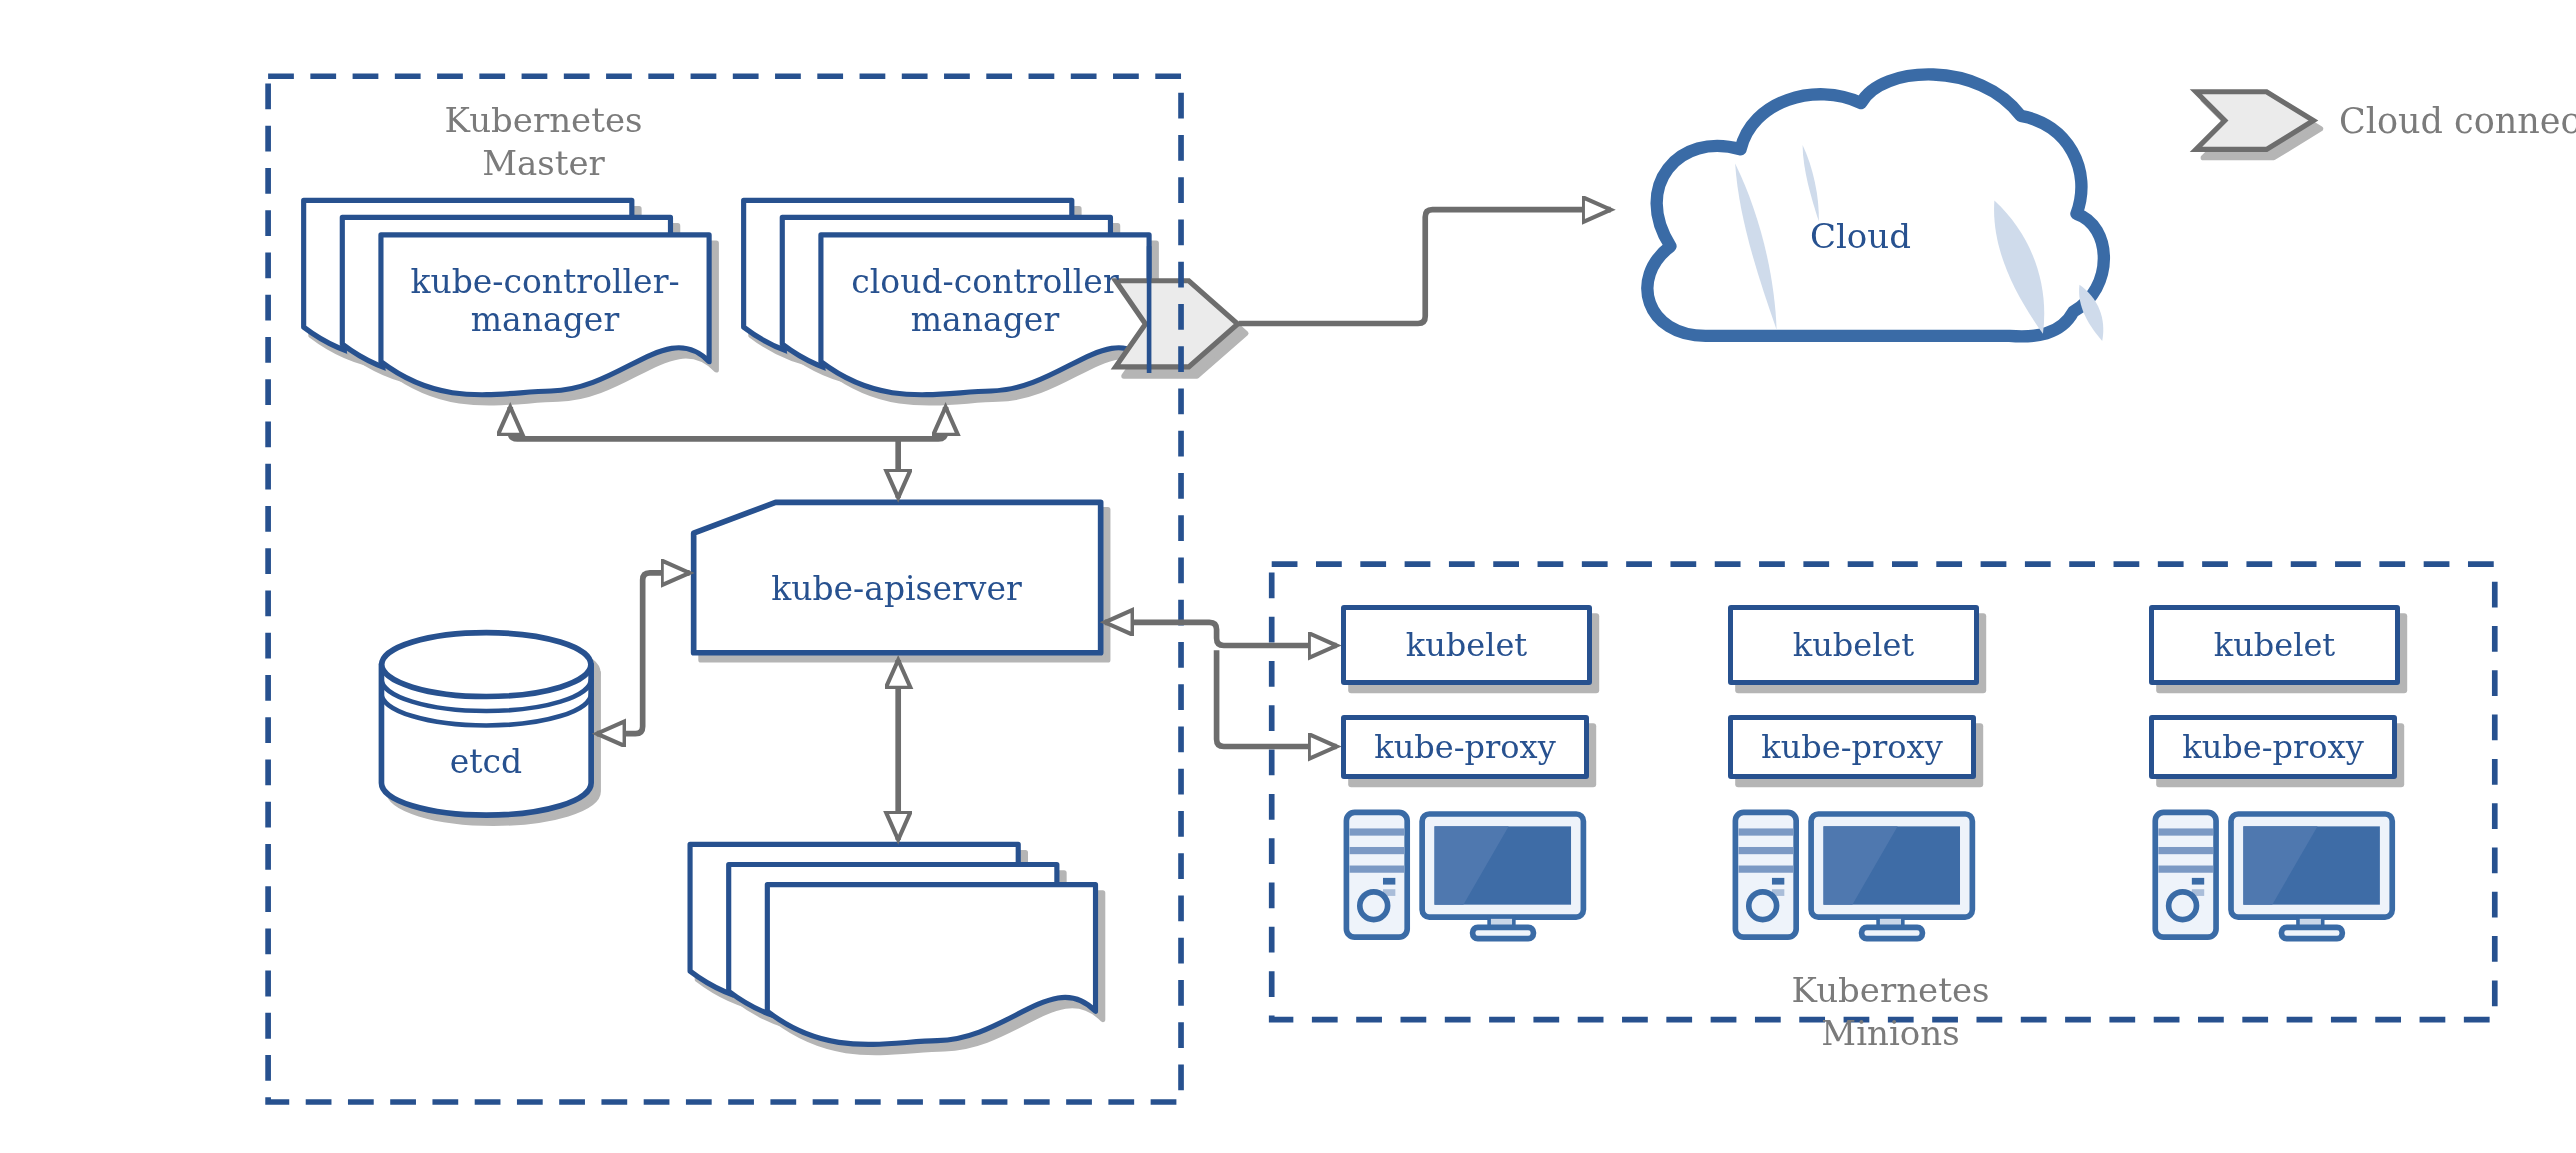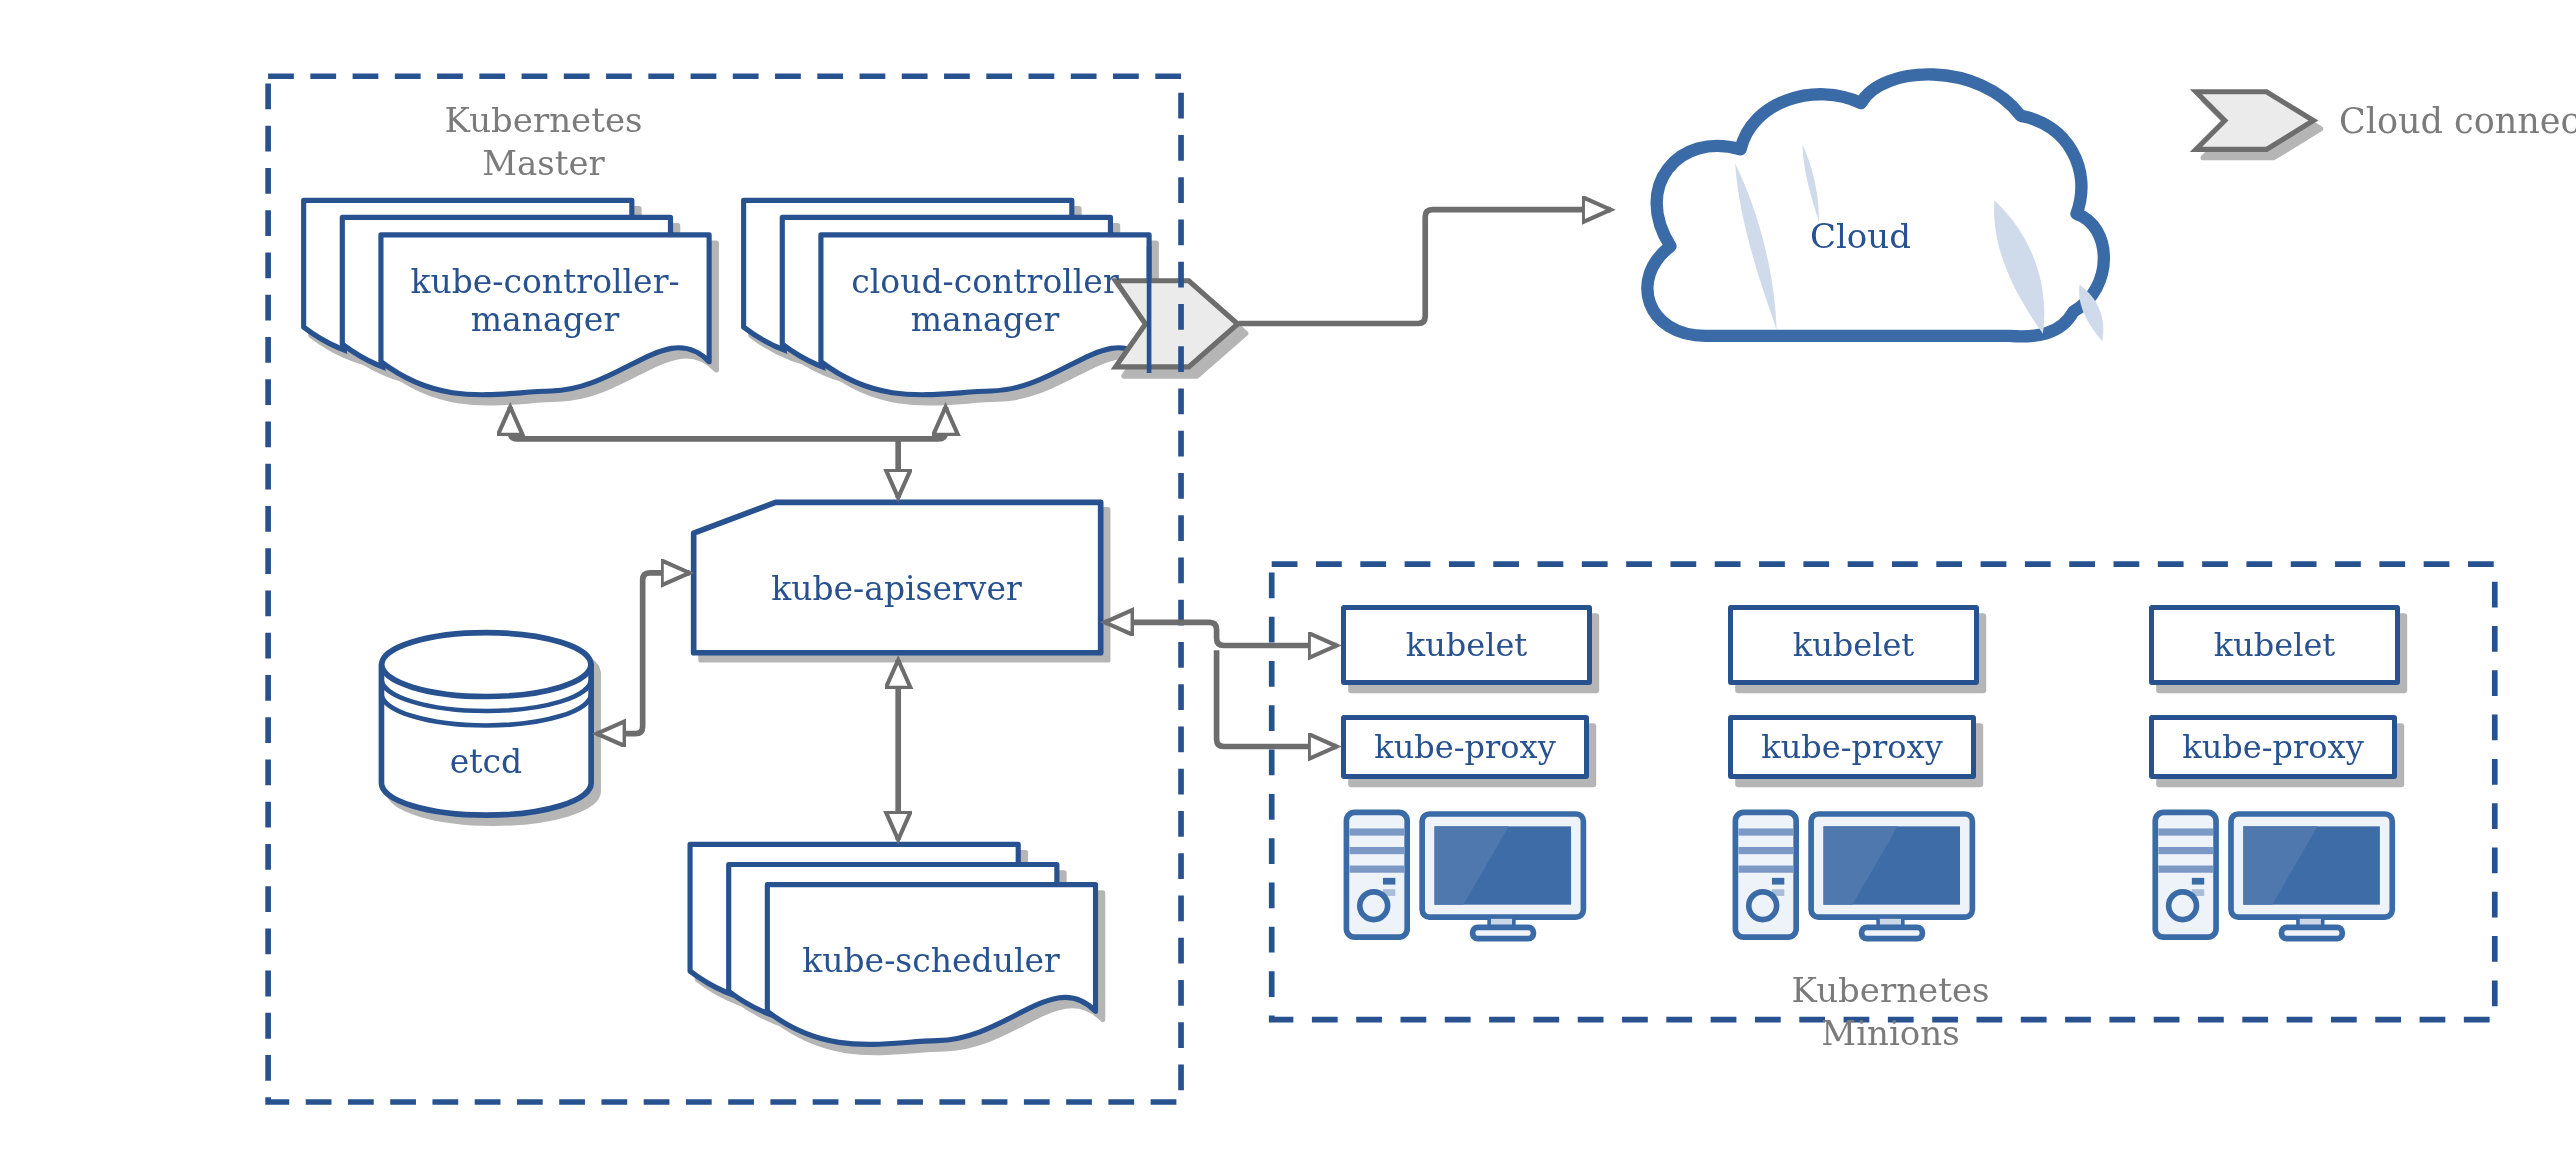--- a/index.html
+++ b/index.html
@@ -172,21 +172,20 @@
 <div class="lbl doc-lbl" style="left:381px;top:263px;width:328px;">kube-controller-
 manager</div>
 
 <div class="lbl doc-lbl" style="left:821px;top:263px;width:328px;">cloud-controller
 manager</div>
 
 <div class="lbl one-line" style="left:693px;top:560px;width:407px;">kube-apiserver</div>
 
 <div class="lbl one-line" style="left:381px;top:733px;width:210px;">etcd</div>
 
-<div class="lbl one-line" style="left:767px;top:932px;width:328px;">kube-scheduler</div>
 
 <div class="lbl cloud-lbl" style="left:1742px;top:216px;width:237px;">Cloud</div>
 
 <div class="lbl gray-lbl legend-lbl" style="left:2339px;top:104px;">Cloud connector</div>
 
 <div class="lbl gray-lbl title-lbl" style="left:1736px;top:969px;width:309px;">Kubernetes
 Minions</div>
 
 <div class="node-box" style="left:1341px;top:605px;width:251px;height:80px;">
   <span>kubelet</span>

